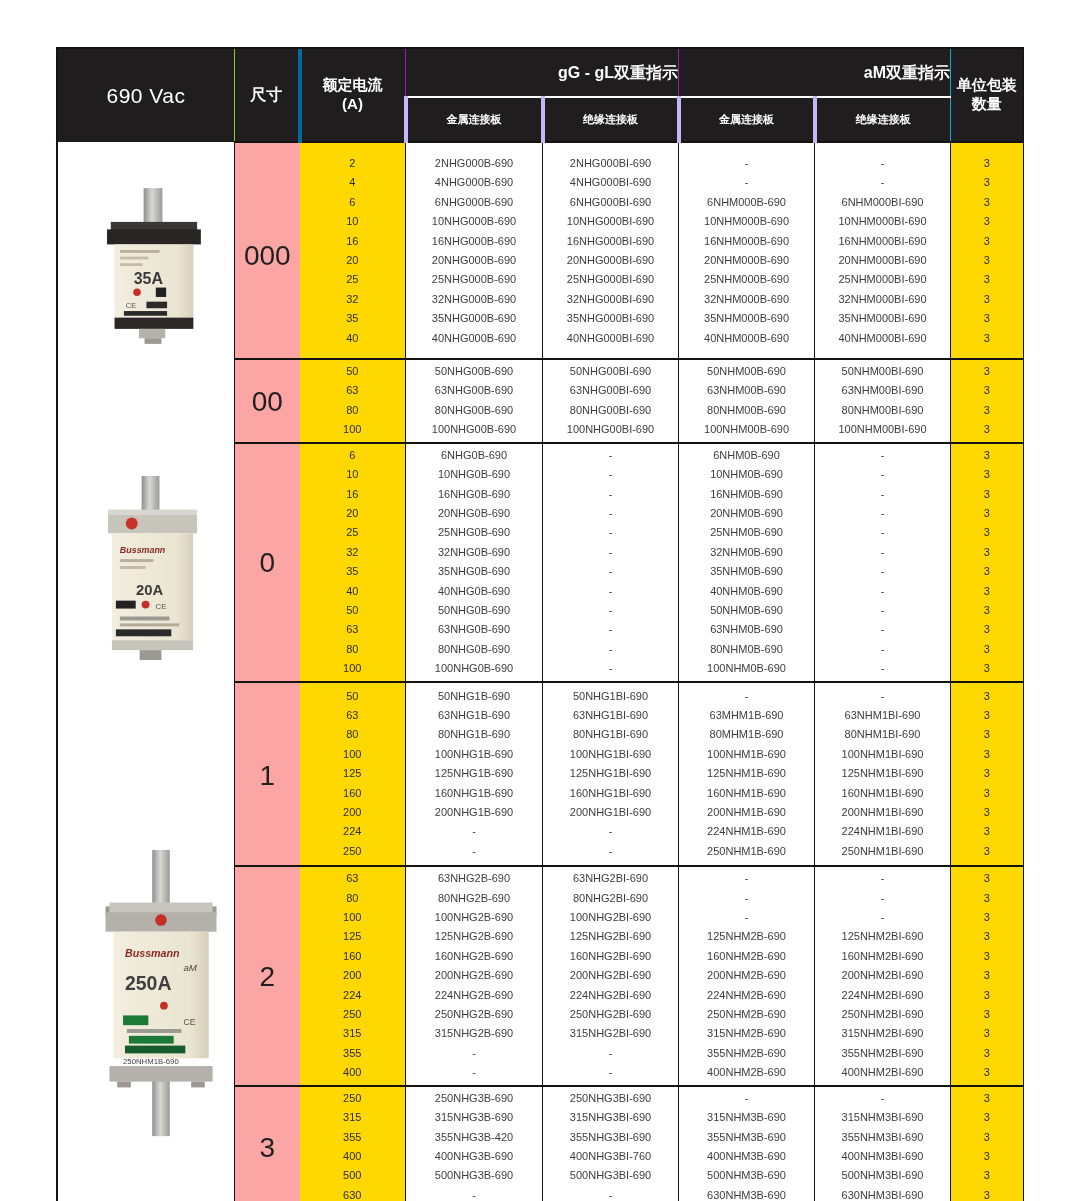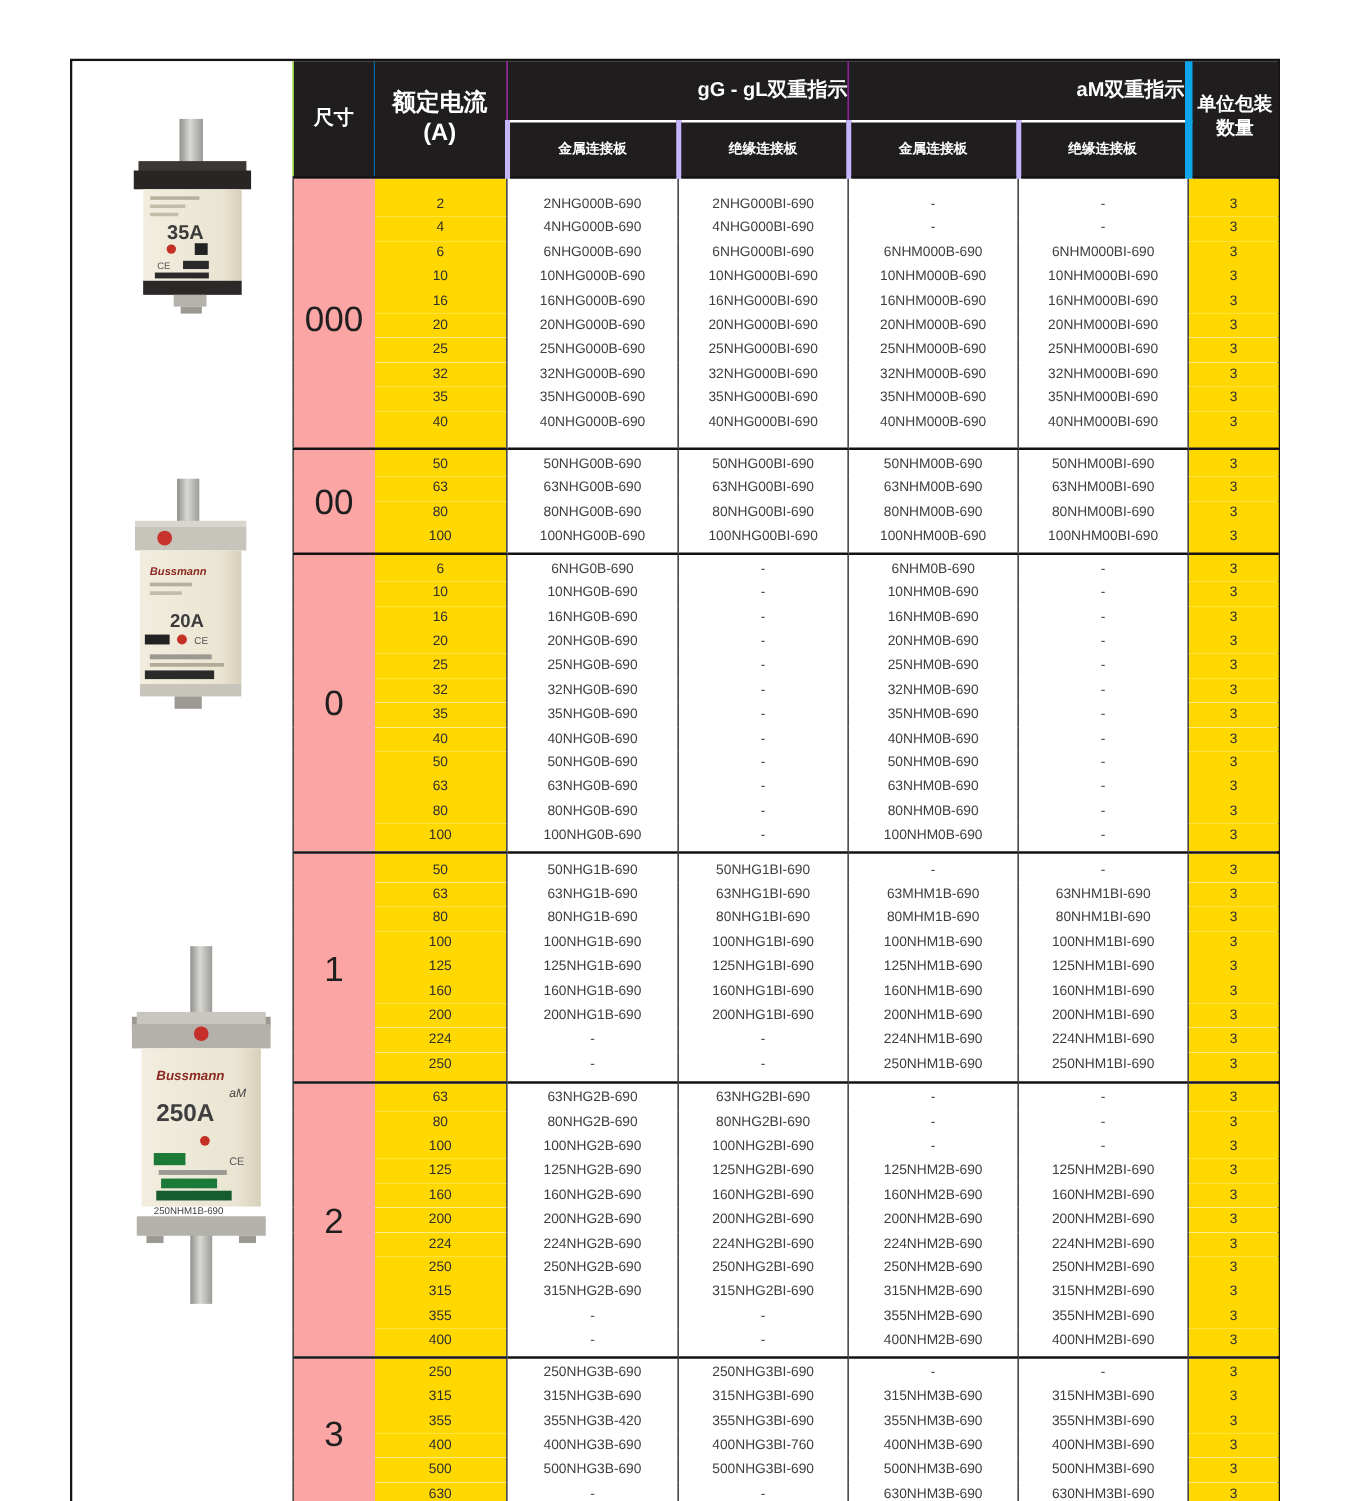--- a/index.html
+++ b/index.html
@@ -29,23 +29,23 @@
     border-collapse:collapse;table-layout:fixed;width:788px;flex:0 0 788px;
     font-size:11px;color:#3d3d3d;
   }
   thead th{
     background:#201d1e;color:#fff;font-weight:bold;text-align:center;vertical-align:middle;
     padding:0;line-height:1.25;
   }
   thead tr.tier1{height:48px;}
   thead tr.tier2{height:45px;}
   th.size-h{border-left:1px solid #84cc16;font-size:16px;margin-left:36px;}
-  th.current-h{border-left:1px solid #0369a1;font-size:19px;}
+  th.current-h{border-left:4px solid #0369a1;font-size:15px;}
   th.group-h{border-left:1px solid #a21caf;border-bottom:2px solid #ffffff;font-size:16px;text-align:right;}
-  th.package-h{border-left:6px solid #0ea5e9;font-size:15px;font-family:Liberation Mono, monospace;}
+  th.package-h{border-left:1px solid #0ea5e9;font-size:15px;}
   th.sub-h{border-left:4px solid #c4b5fd;font-size:11px;}
   tbody td{
     text-align:center;vertical-align:middle;padding:0;line-height:19.4px;height:19.4px;
     white-space:nowrap;overflow:hidden;
   }
   td.yellow{background:#ffd800;color:#2e2e2e;}
   td.size-cell{
     background:#fca5a5;border-left:1px solid #141213;font-size:28px;color:#1f1f1f;
     line-height:normal;
   }
@@ -59,20 +59,23 @@
   tr.grp1.g-last td,tr.grp2.g-last td,tr.grp4.g-last td,tr.grp5.g-last td{padding-bottom:2px;}
   tr.grp3.g-first td{padding-top:4px;}
   tr.grp3.g-last td{padding-bottom:4px;}
 </style>
 </head>
 <body>
 
 <div class="catalog">
 
   <div class="left-pane">
+    <div class="lp-header">
+      <span>690 Vac</span>
+    </div>
     <div class="lp-body">
 
       <svg class="fuse f1" viewBox="0 0 130 170">
         <defs>
           <linearGradient id="bladeGrad" x1="0" y1="0" x2="1" y2="0">
             <stop offset="0" stop-color="#8f8f8b"></stop>
               <stop offset="0.45" stop-color="#d8d8d4"></stop>
               <stop offset="1" stop-color="#9a9a96"></stop>
           </linearGradient>
           <linearGradient id="bodyGrad" x1="0" y1="0" x2="1" y2="0">

